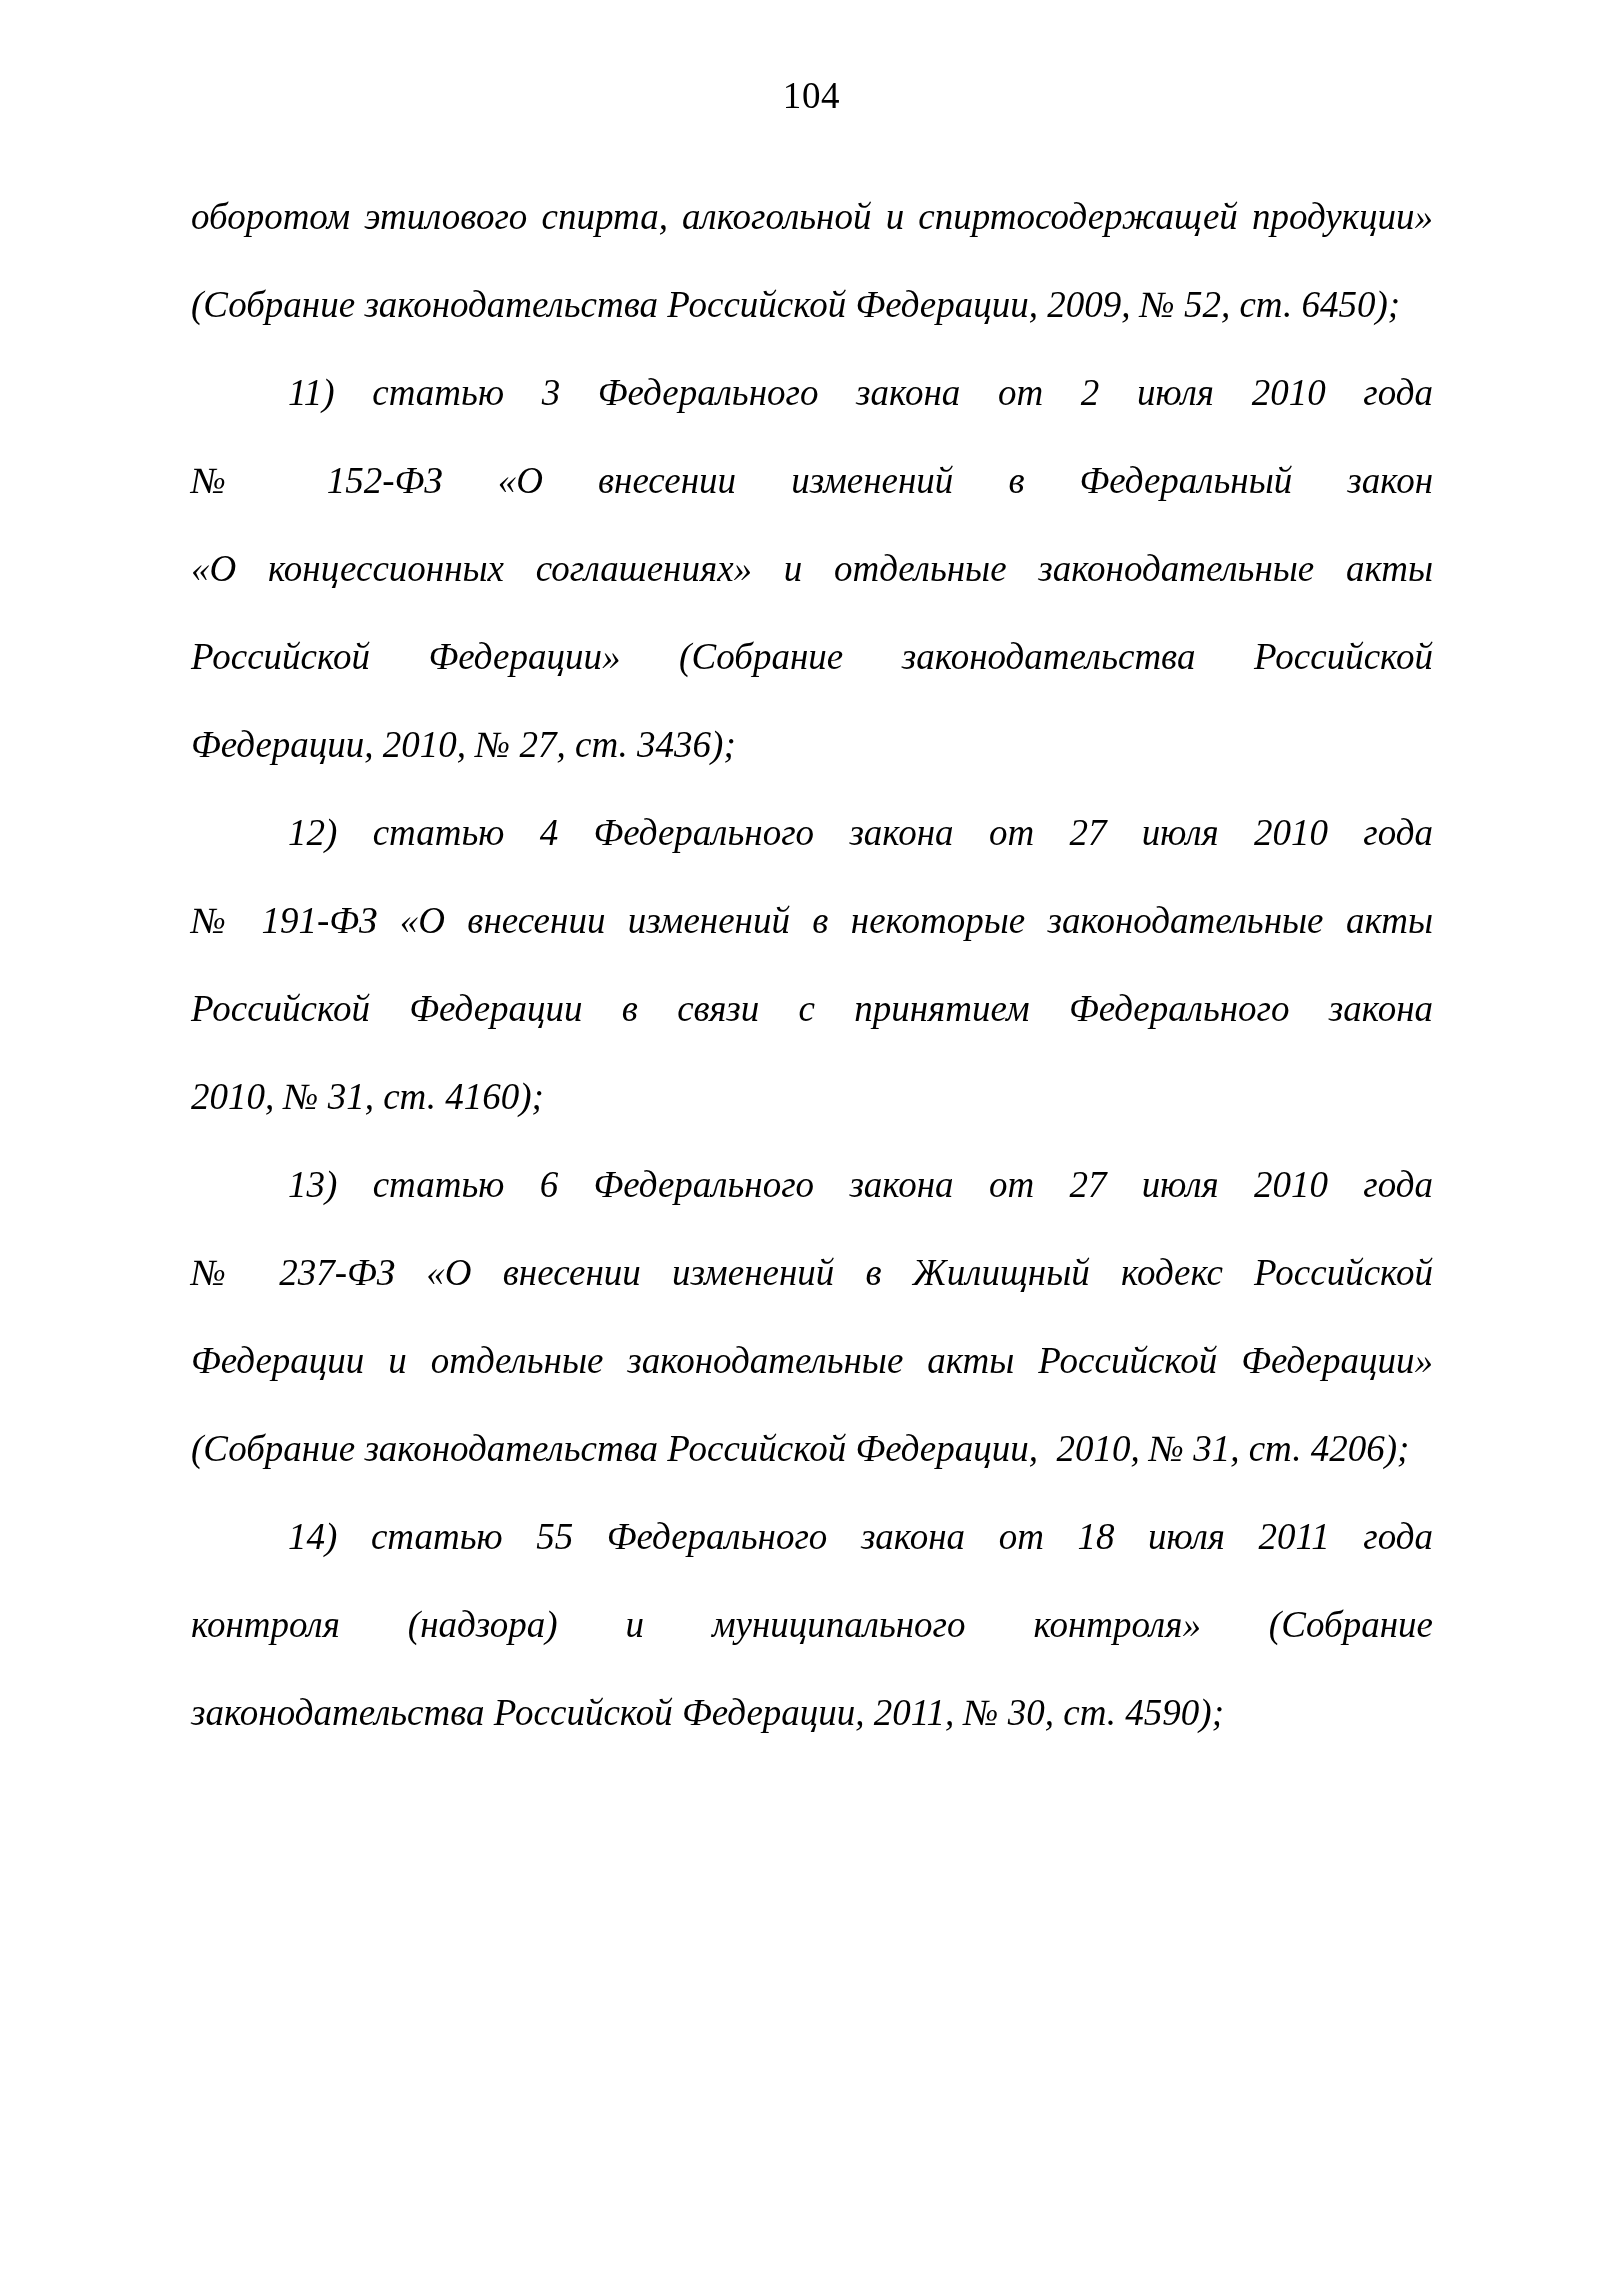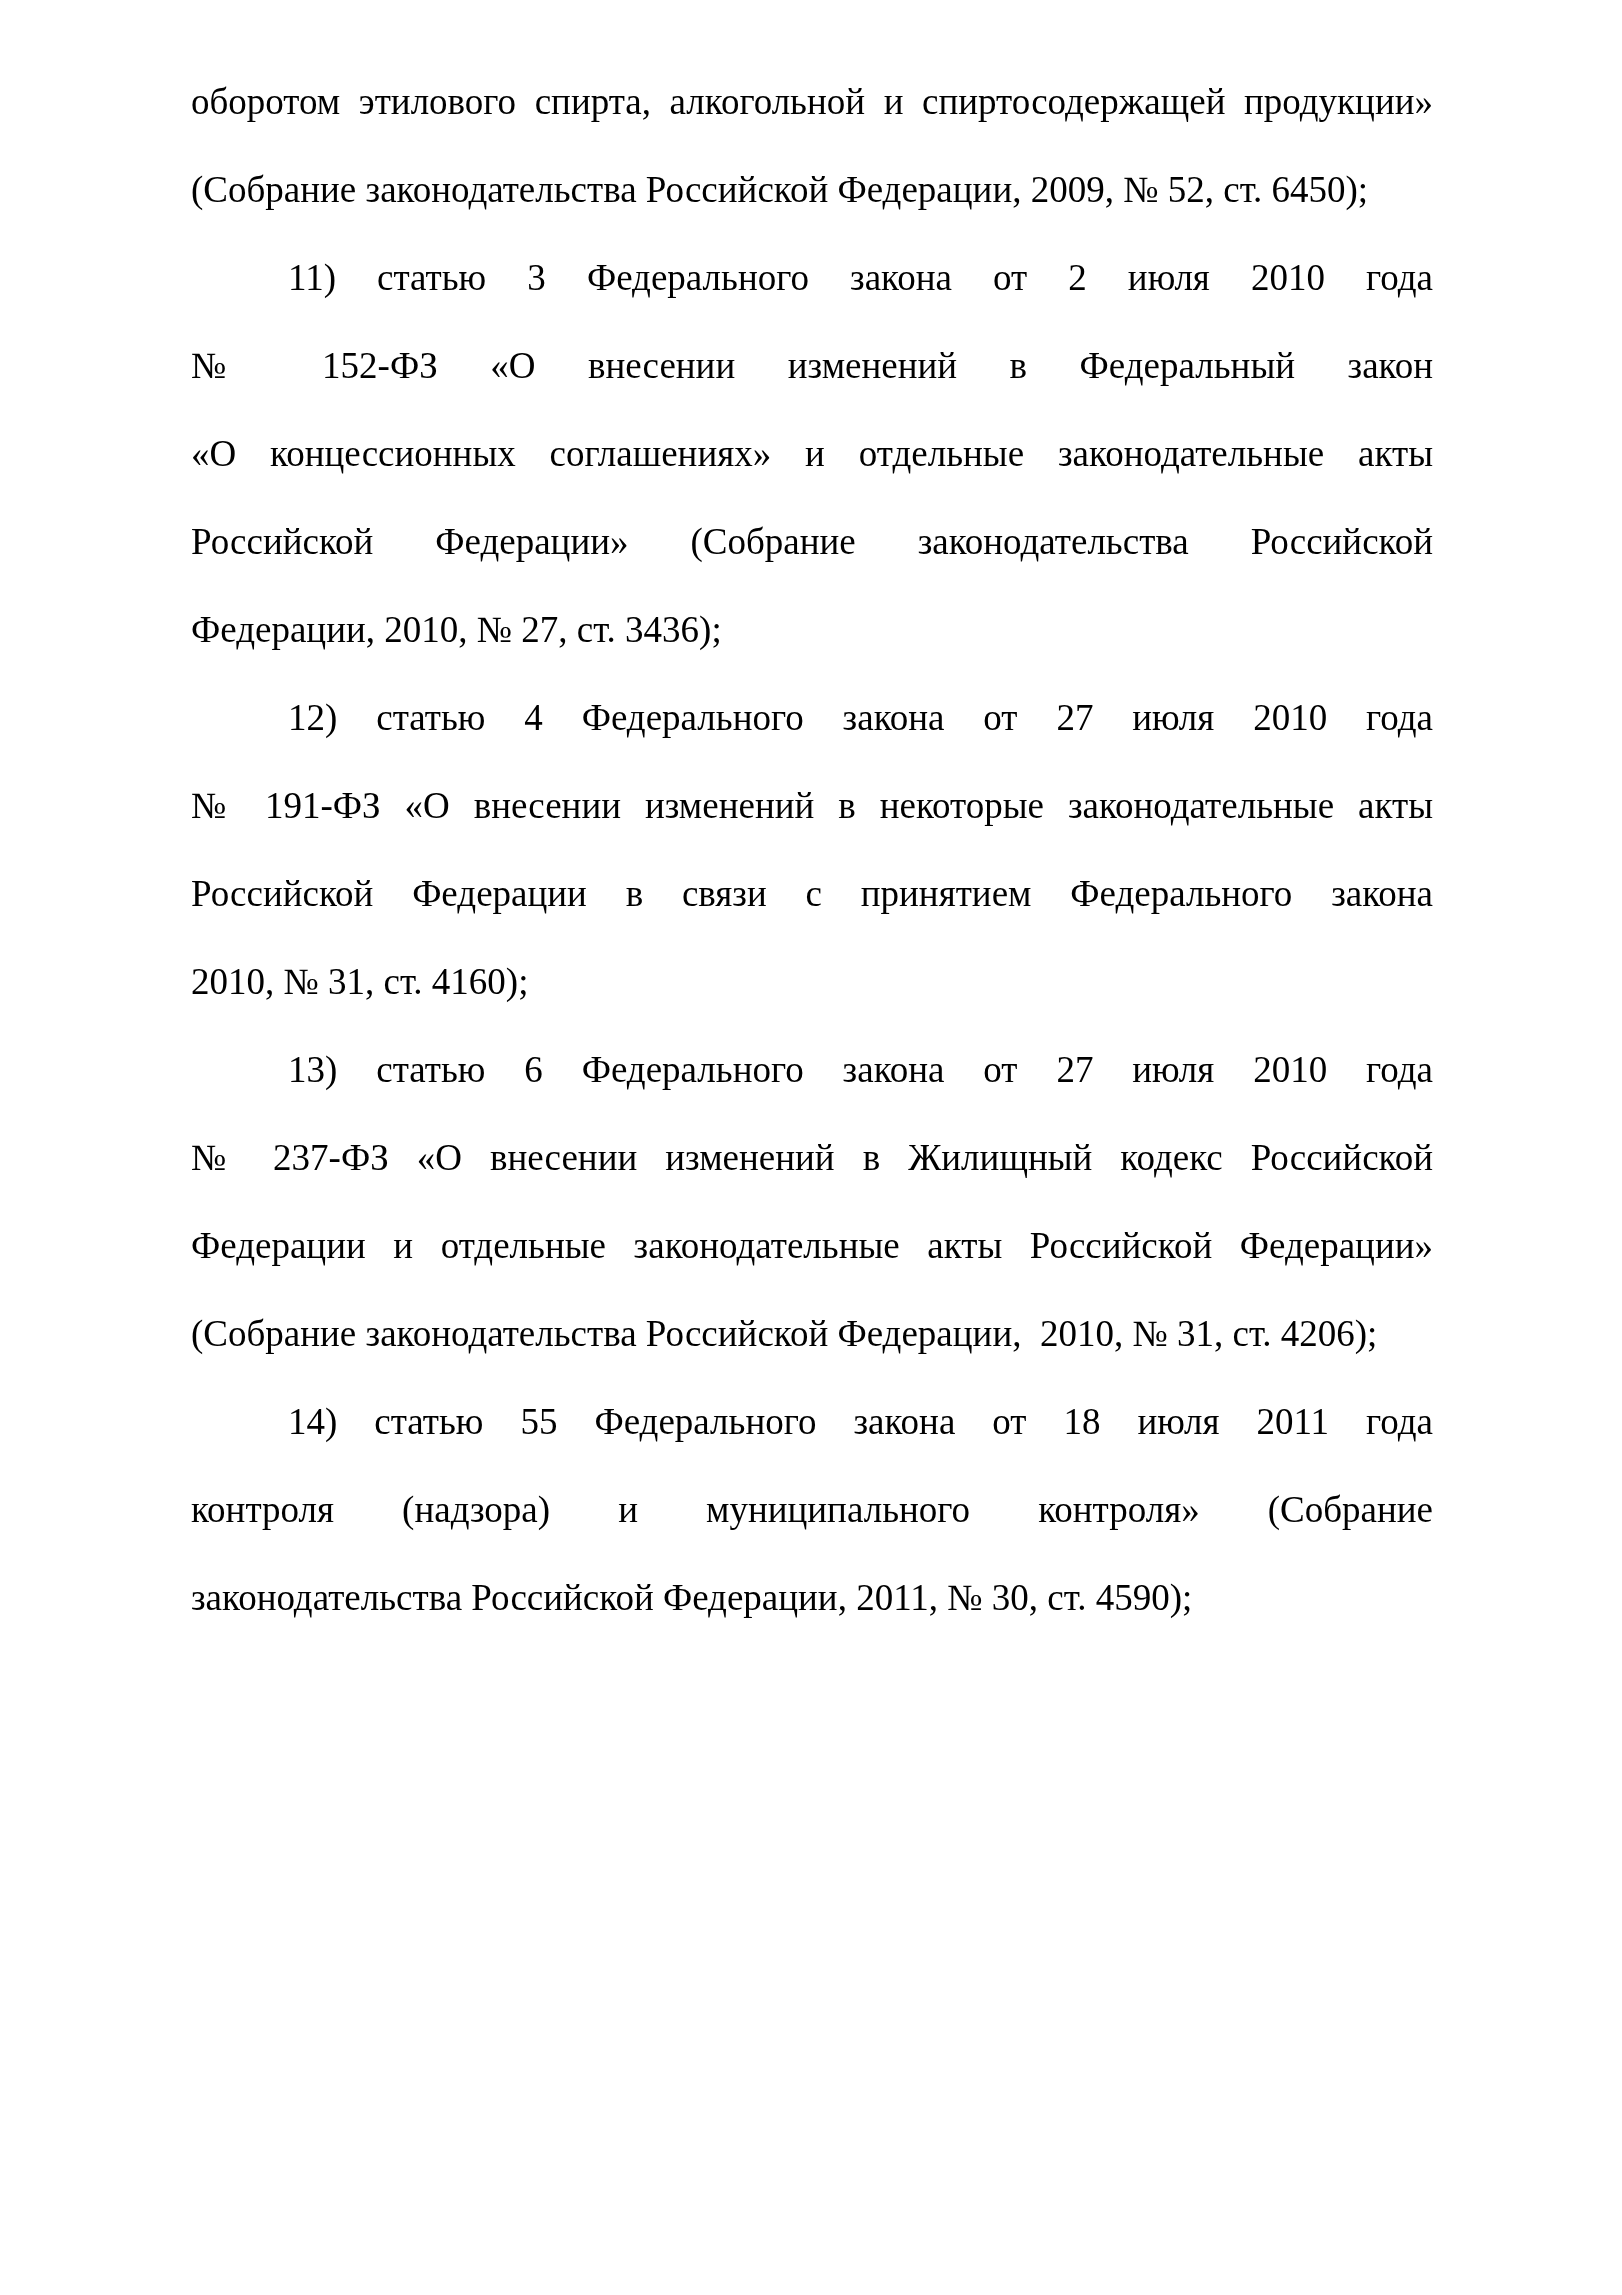--- a/index.html
+++ b/index.html
@@ -25,36 +25,38 @@
   }
   .content {
     margin: 58px 190px 0 191px;
     font-size: 37px;
     line-height: 88px;
     text-justify: inter-word;
   }
   .line {
     text-align: justify;
     text-align-last: justify;
+    font-style: italic;
   }
   .line.last {
     text-align: center;
     text-align-last: left;
     white-space: nowrap;
   }
   .line.indent {
     text-indent: 97px;
   }
   .paragraph { margin: 0; }
 </style>
 </head>
 <body>
 
 <div class="page">
 
+  <div class="page-number">104</div>
 
   <div class="content">
 
     <div class="paragraph">
       <div class="line">оборотом этилового спирта, алкогольной и спиртосодержащей продукции»</div>
       <div class="line last">(Собрание законодательства Российской Федерации, 2009, № 52, ст. 6450);</div>
     </div>
 
     <div class="paragraph">
       <div class="line indent">11)&nbsp;статью&nbsp;3 Федерального закона от 2&nbsp;июля 2010&nbsp;года</div>

